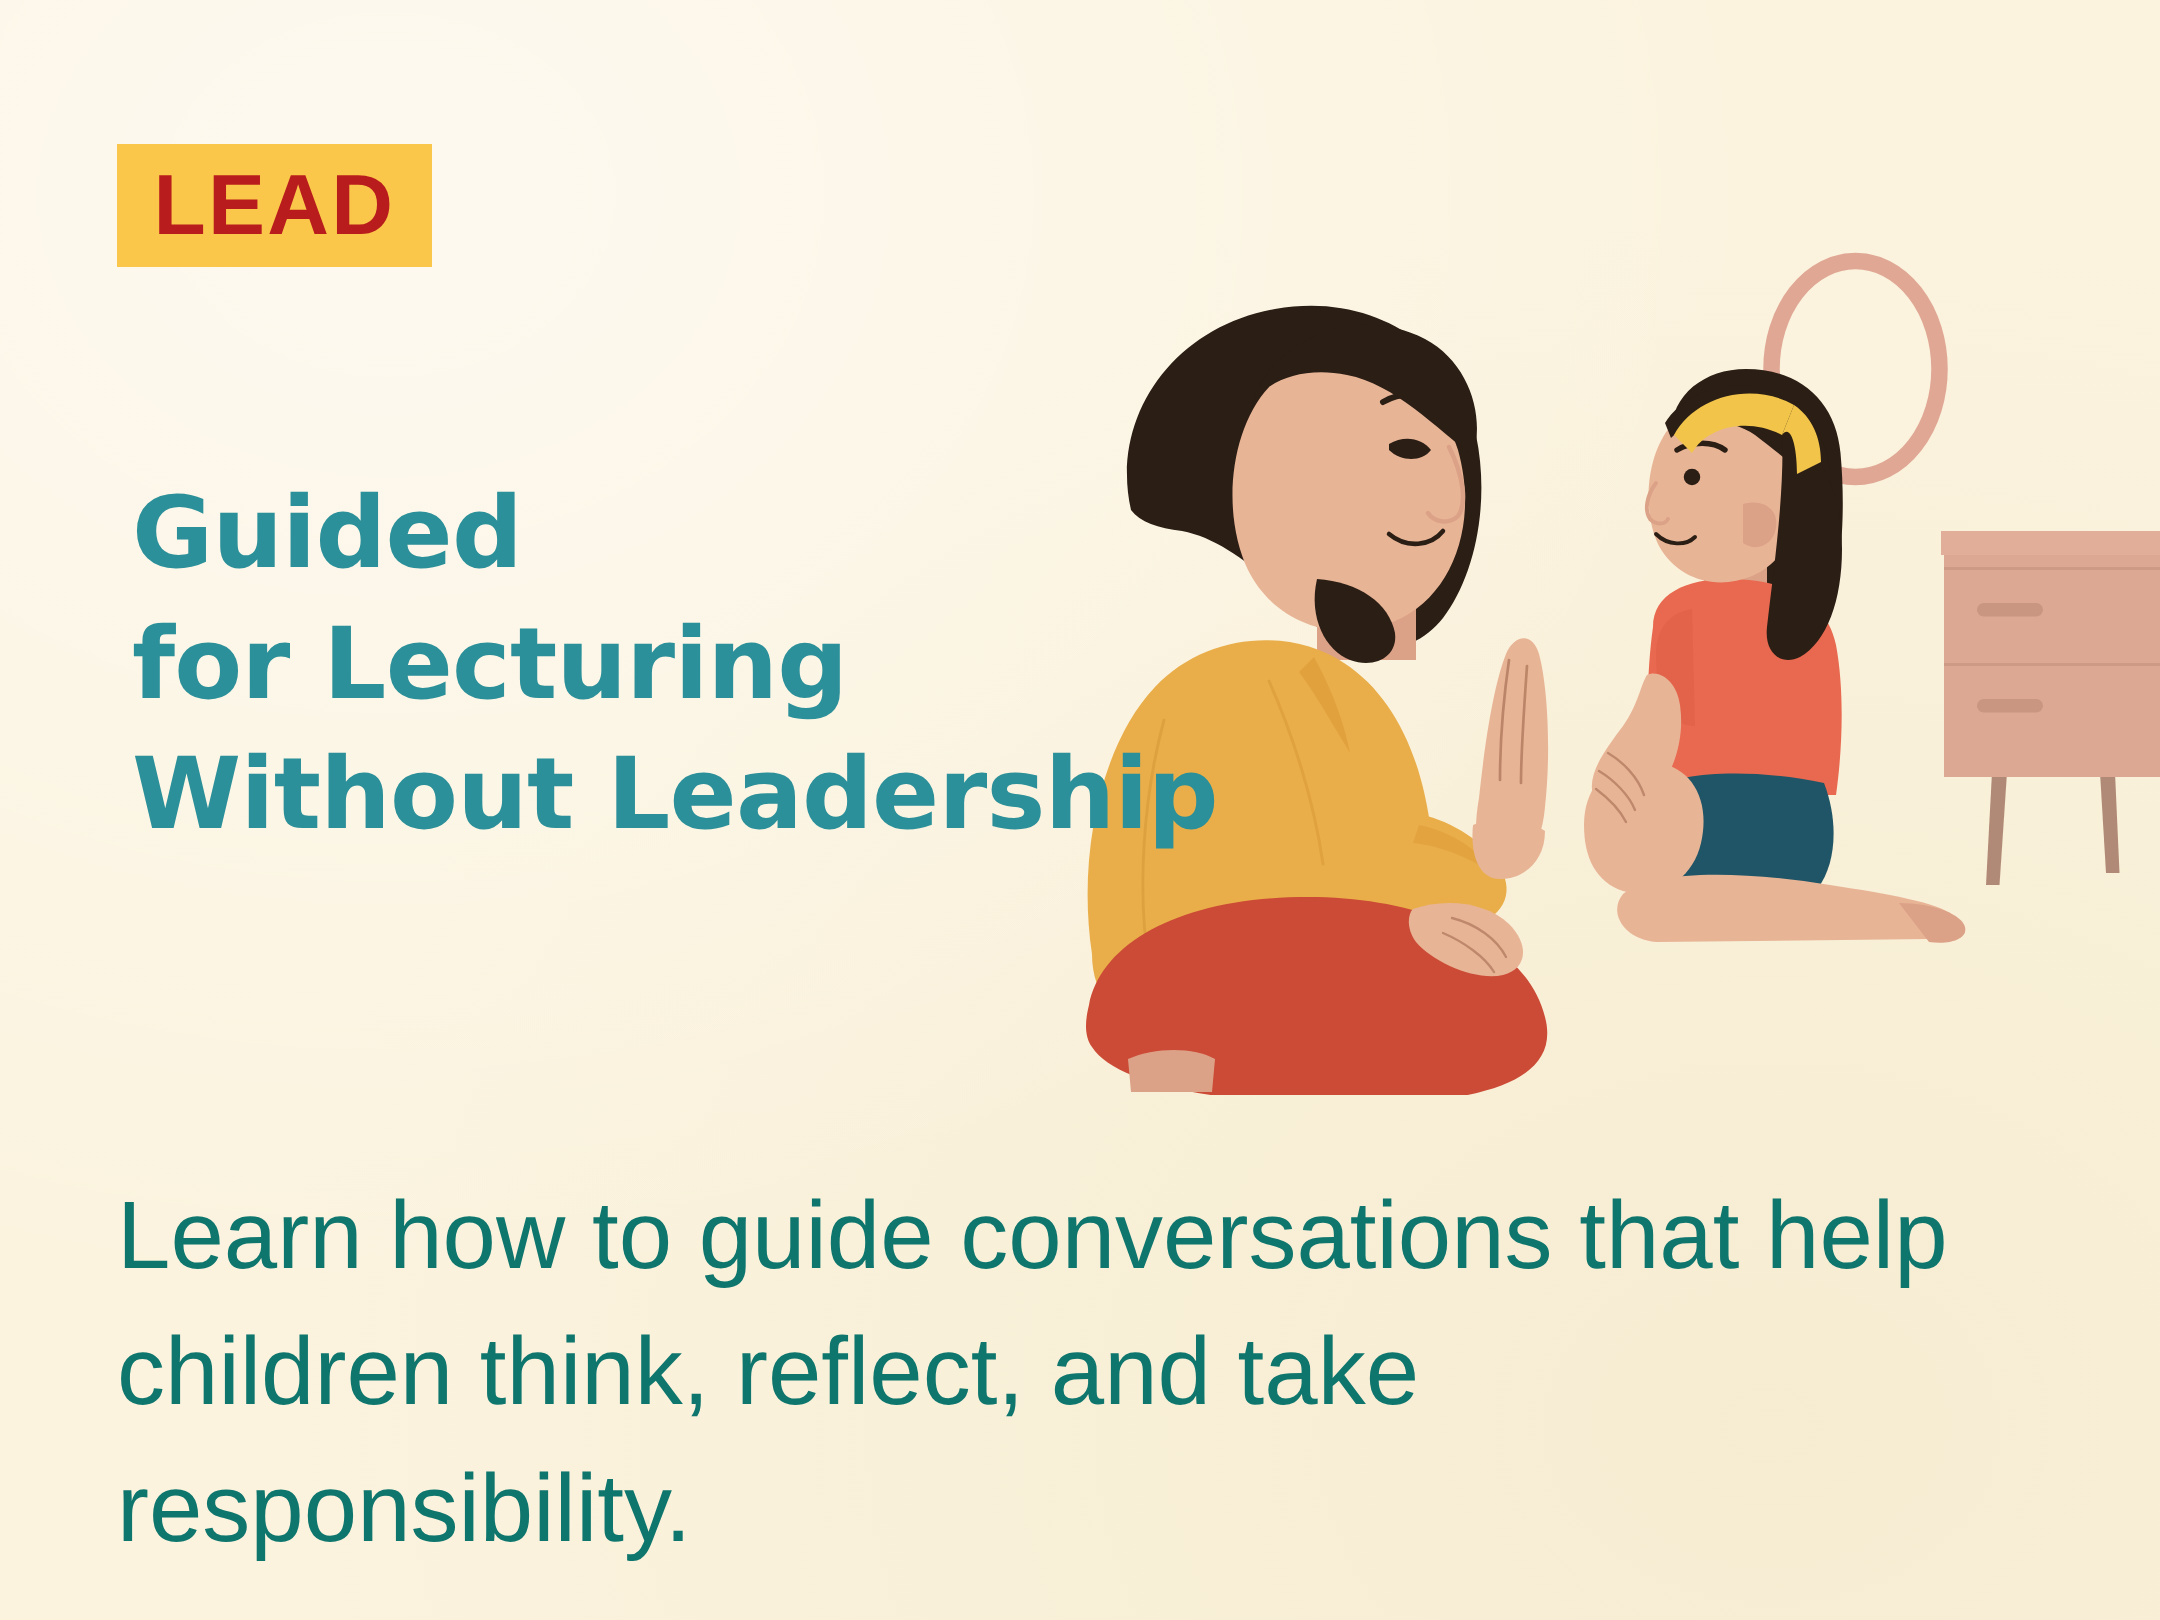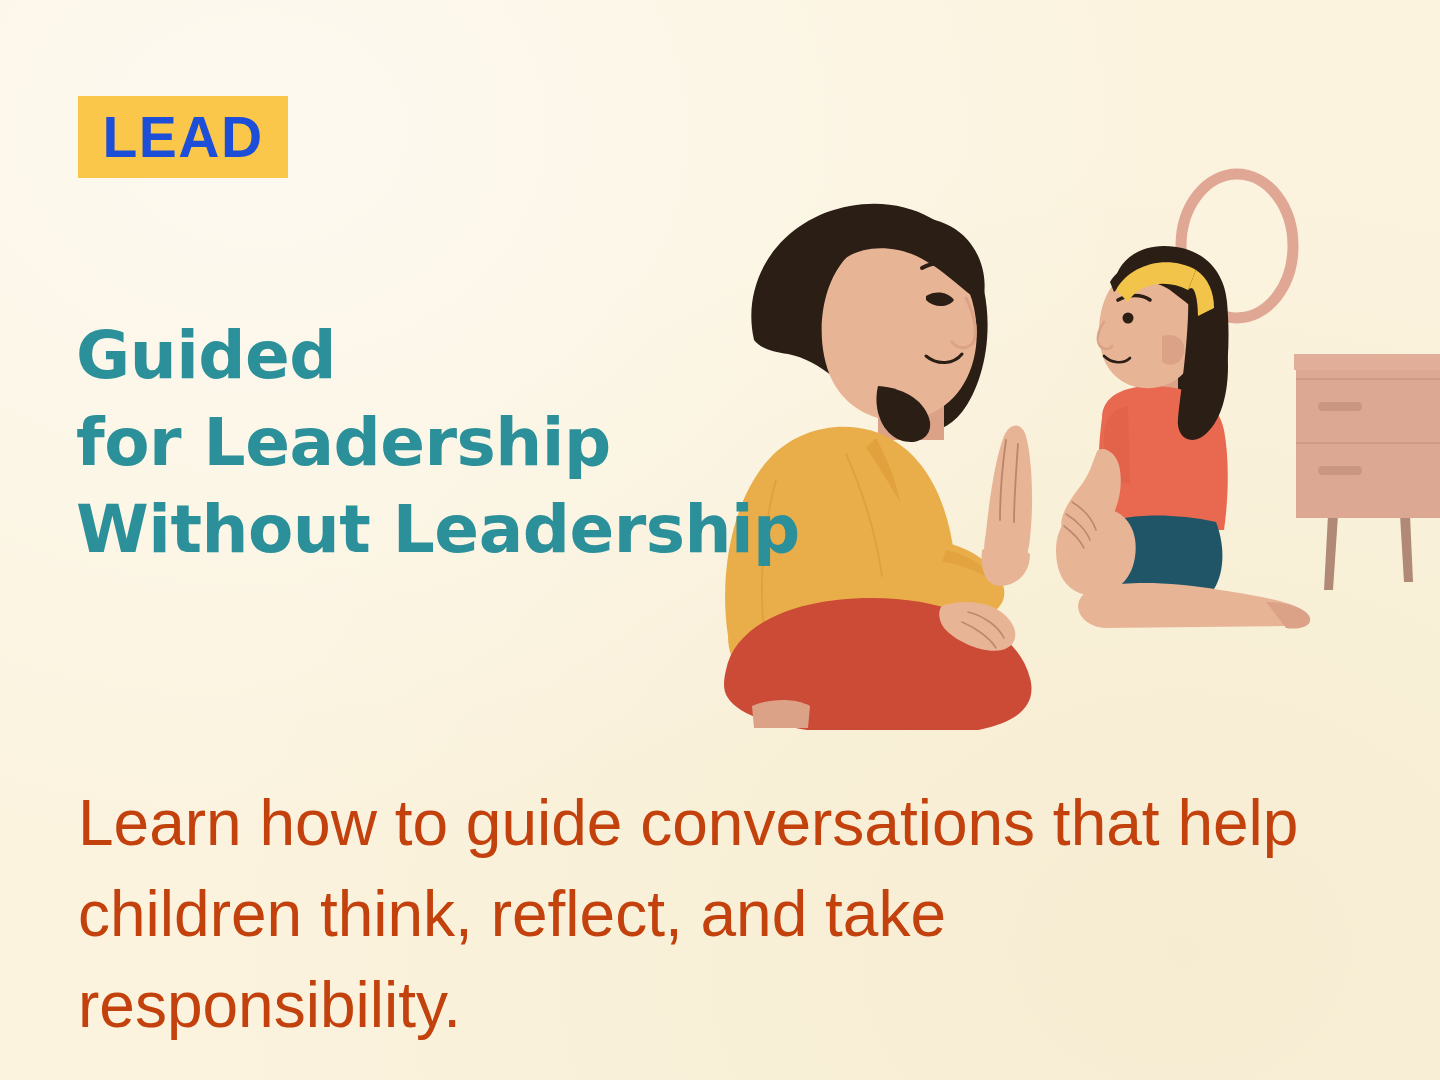--- a/index.html
+++ b/index.html
@@ -48,52 +48,52 @@
     display: flex;
     align-items: center;
     justify-content: center;
     z-index: 5;
   }
   .badge-label {
     font-family: "Liberation Sans", sans-serif;
     font-weight: 700;
     font-size: 57px;
     letter-spacing: 1.5px;
-    color: #1d4ed8;
+    color: #b91c1c;
     line-height: 1;
   }
 
   
   .title {
     position: absolute;
     left: 76px;
     top: 312px;
     width: 700px;
     z-index: 6;
     font-family: "DejaVu Sans", sans-serif;
     font-weight: 700;
     font-size: 66px;
     line-height: 1.32;
     letter-spacing: -0.5px;
     color: #2B9099;
   }
-  .title-line { display: block; white-space: nowrap; }
+  .title-line { display: block; white-space: nowrap; margin-left: 12px; }
 
   
   .subtitle {
     position: absolute;
     left: 78px;
     top: 778px;
     width: 1260px;
     z-index: 6;
     font-family: "Liberation Sans", sans-serif;
     font-weight: 400;
     font-size: 64px;
     line-height: 1.42;
-    color: #c2410c;
+    color: #0f766e;
   }
 
   
   .illustration {
     position: absolute;
     left: 700px;
     top: 150px;
     width: 740px;
     height: 580px;
     z-index: 3;
@@ -104,21 +104,21 @@
 <body>
 
 <div id="slide">
 
   <div class="badge">
     <span class="badge-label">LEAD</span>
   </div>
 
   <h1 class="title">
     <span class="title-line">Guided</span>
-    <span class="title-line">for Leadership</span>
+    <span class="title-line">for Lecturing</span>
     <span class="title-line">Without Leadership</span>
   </h1>
 
   <p class="subtitle">Learn how to guide conversations that help children think, reflect, and take responsibility.</p>
 
   <div class="illustration">
     <svg viewBox="0 0 740 580" xmlns="http://www.w3.org/2000/svg" aria-hidden="true">
       <defs>
         <clipPath id="mirrorClip">
           <ellipse cx="537" cy="96" rx="56" ry="72"></ellipse>

